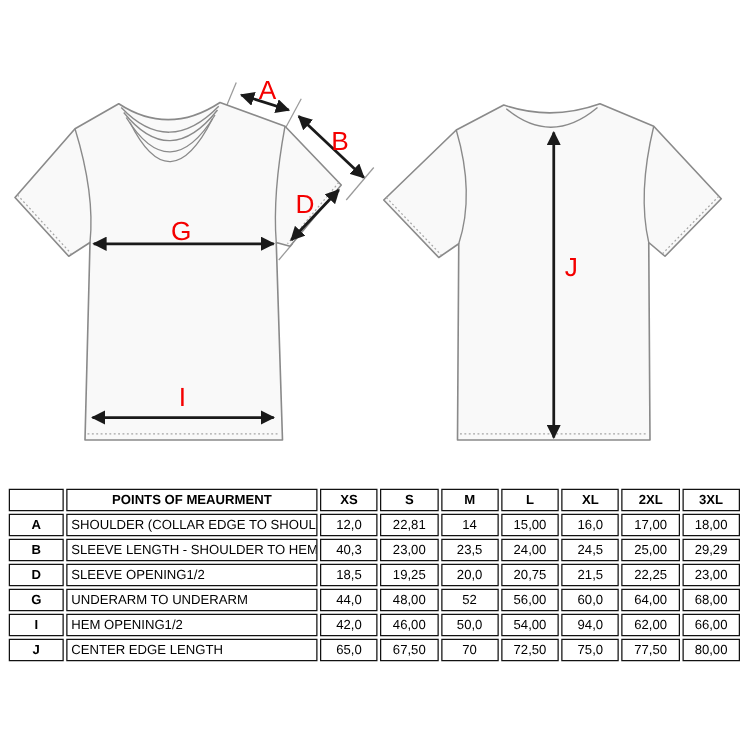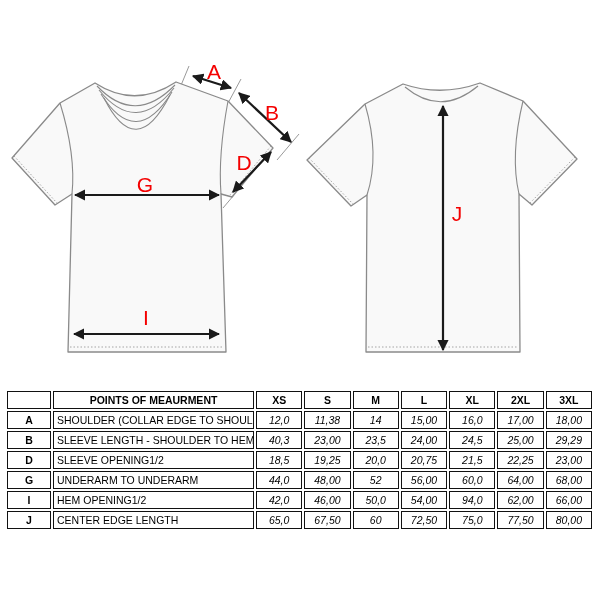--- a/index.html
+++ b/index.html
@@ -20,21 +20,21 @@
     border-collapse:separate;border-spacing:2px;table-layout:fixed;
   }
   .size-table td,.size-table th{
     border:1px solid #111111;background:#ffffff;height:16px;
     font-size:10.5px;color:#000;vertical-align:middle;padding:0 3px;
     overflow:hidden;white-space:nowrap;
   }
   .size-table th{font-weight:bold;text-align:center;}
   .letter-cell{color:#f40000;font-weight:bold;text-align:center;font-size:10.5px;}
   .point-cell{text-align:left;font-size:10px;}
-  .value-cell{text-align:center;font-size:10.5px;font-style:italic;}
+  .value-cell{text-align:center;font-size:10.5px;}
   .points-header{text-align:left;}
 </style>
 </head>
 <body>
 
 <div class="diagram-wrap">
 <svg width="600" height="385" viewBox="0 0 600 385" xmlns="http://www.w3.org/2000/svg">
   <defs>
     <marker id="ah" viewBox="0 0 10 10" refX="9" refY="5" markerWidth="5.2" markerHeight="5.2" orient="auto-start-reverse">
       <path d="M0,0 L10,5 L0,10 Z" fill="#1a1a1a"></path>
@@ -114,21 +114,21 @@
     <th>M</th>
     <th>L</th>
     <th>XL</th>
     <th>2XL</th>
     <th>3XL</th>
   </tr>
   <tr>
     <td class="letter-cell">A</td>
     <td class="point-cell">SHOULDER (COLLAR EDGE TO SHOULDER EDGE)</td>
     <td class="value-cell">12,0</td>
-    <td class="value-cell">11,38</td>
+    <td class="value-cell">22,81</td>
     <td class="value-cell">14</td>
     <td class="value-cell">15,00</td>
     <td class="value-cell">16,0</td>
     <td class="value-cell">17,00</td>
     <td class="value-cell">18,00</td>
   </tr>
   <tr>
     <td class="letter-cell">B</td>
     <td class="point-cell">SLEEVE LENGTH - SHOULDER TO HEM</td>
     <td class="value-cell">40,3</td>
@@ -170,20 +170,20 @@
     <td class="value-cell">54,00</td>
     <td class="value-cell">94,0</td>
     <td class="value-cell">62,00</td>
     <td class="value-cell">66,00</td>
   </tr>
   <tr>
     <td class="letter-cell">J</td>
     <td class="point-cell">CENTER EDGE LENGTH</td>
     <td class="value-cell">65,0</td>
     <td class="value-cell">67,50</td>
-    <td class="value-cell">60</td>
+    <td class="value-cell">70</td>
     <td class="value-cell">72,50</td>
     <td class="value-cell">75,0</td>
     <td class="value-cell">77,50</td>
     <td class="value-cell">80,00</td>
   </tr>
 </tbody>
   </table>
 
 </body></html>

